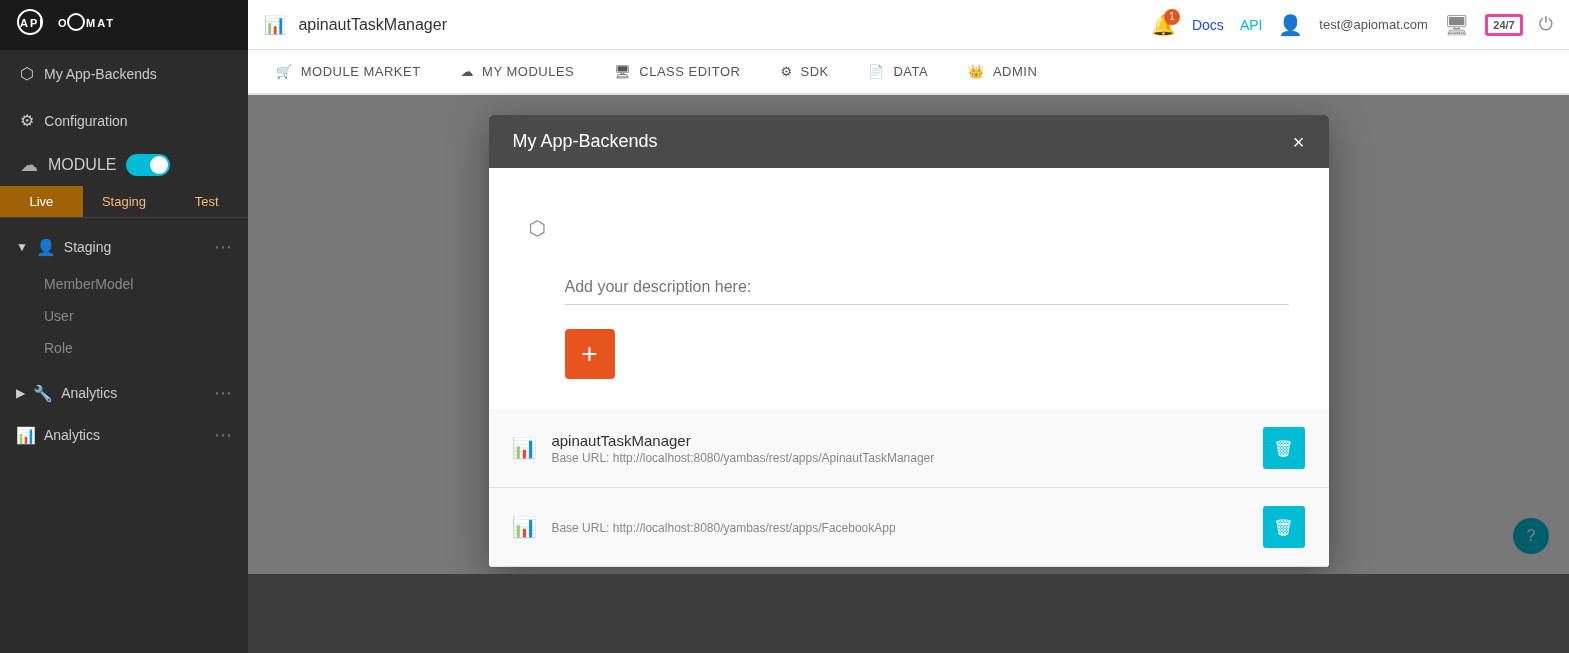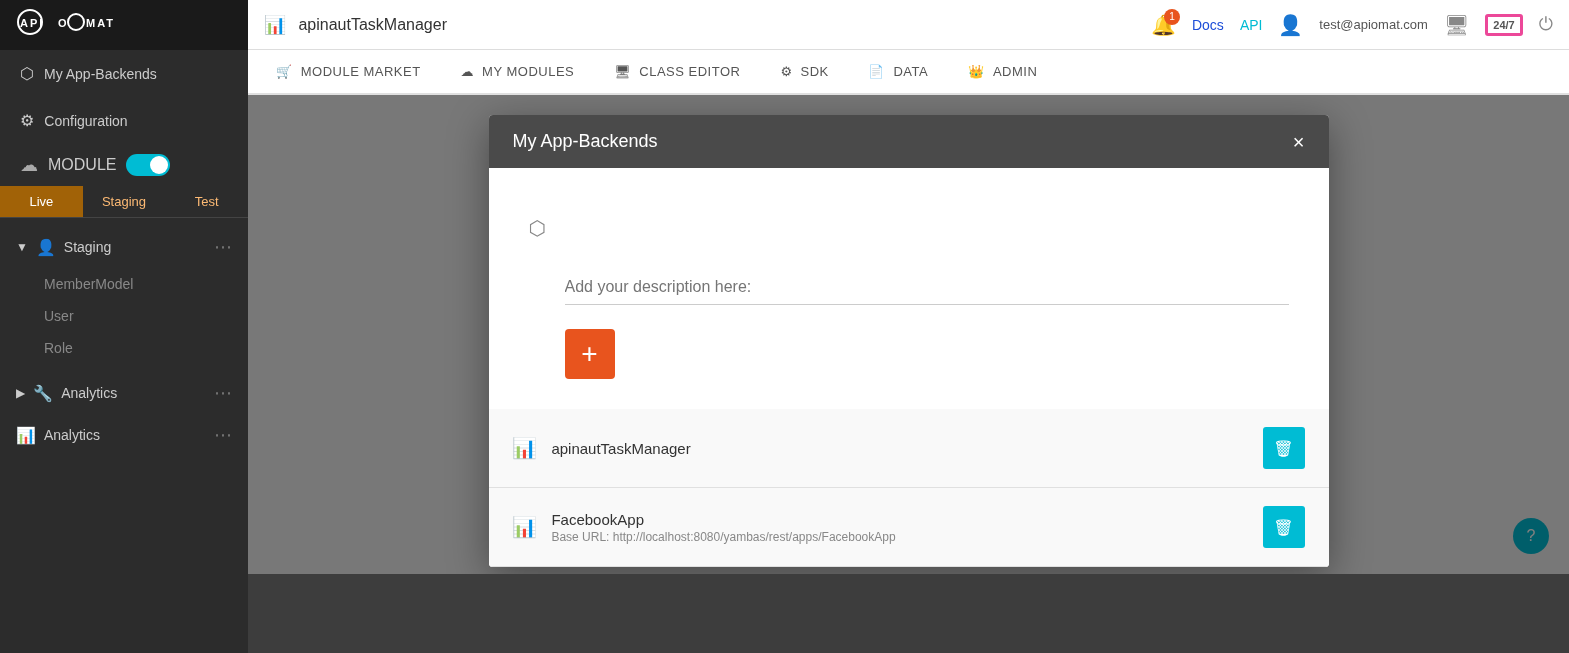--- a/index.html
+++ b/index.html
@@ -251,29 +251,29 @@
               <input class="form-input" type="text" placeholder="Add your description here:" style="">
             </div>
             <button class="btn-add">+</button>
           </div>
 
           <div class="modal-list">
             <div class="modal-list-item">
               <span style="font-size:20px;color:#666;">📊</span>
               <div class="modal-list-info">
                 <div class="modal-list-name">apinautTaskManager</div>
+                <div class="modal-list-url">Base URL: http://localhost:8080/yambas/rest/apps/ApinautTaskManager</div>
               </div>
               <button class="btn-delete">
                 <span>🗑</span>
               </button>
             </div>
             <div class="modal-list-item">
               <span style="font-size:20px;color:#666;">📊</span>
               <div class="modal-list-info">
-                <div class="modal-list-name">FacebookApp</div>
                 <div class="modal-list-url">Base URL: http://localhost:8080/yambas/rest/apps/FacebookApp</div>
               </div>
               <button class="btn-delete">
                 <span>🗑</span>
               </button>
             </div>
           </div>
         </div>
       </div>
     </div>

